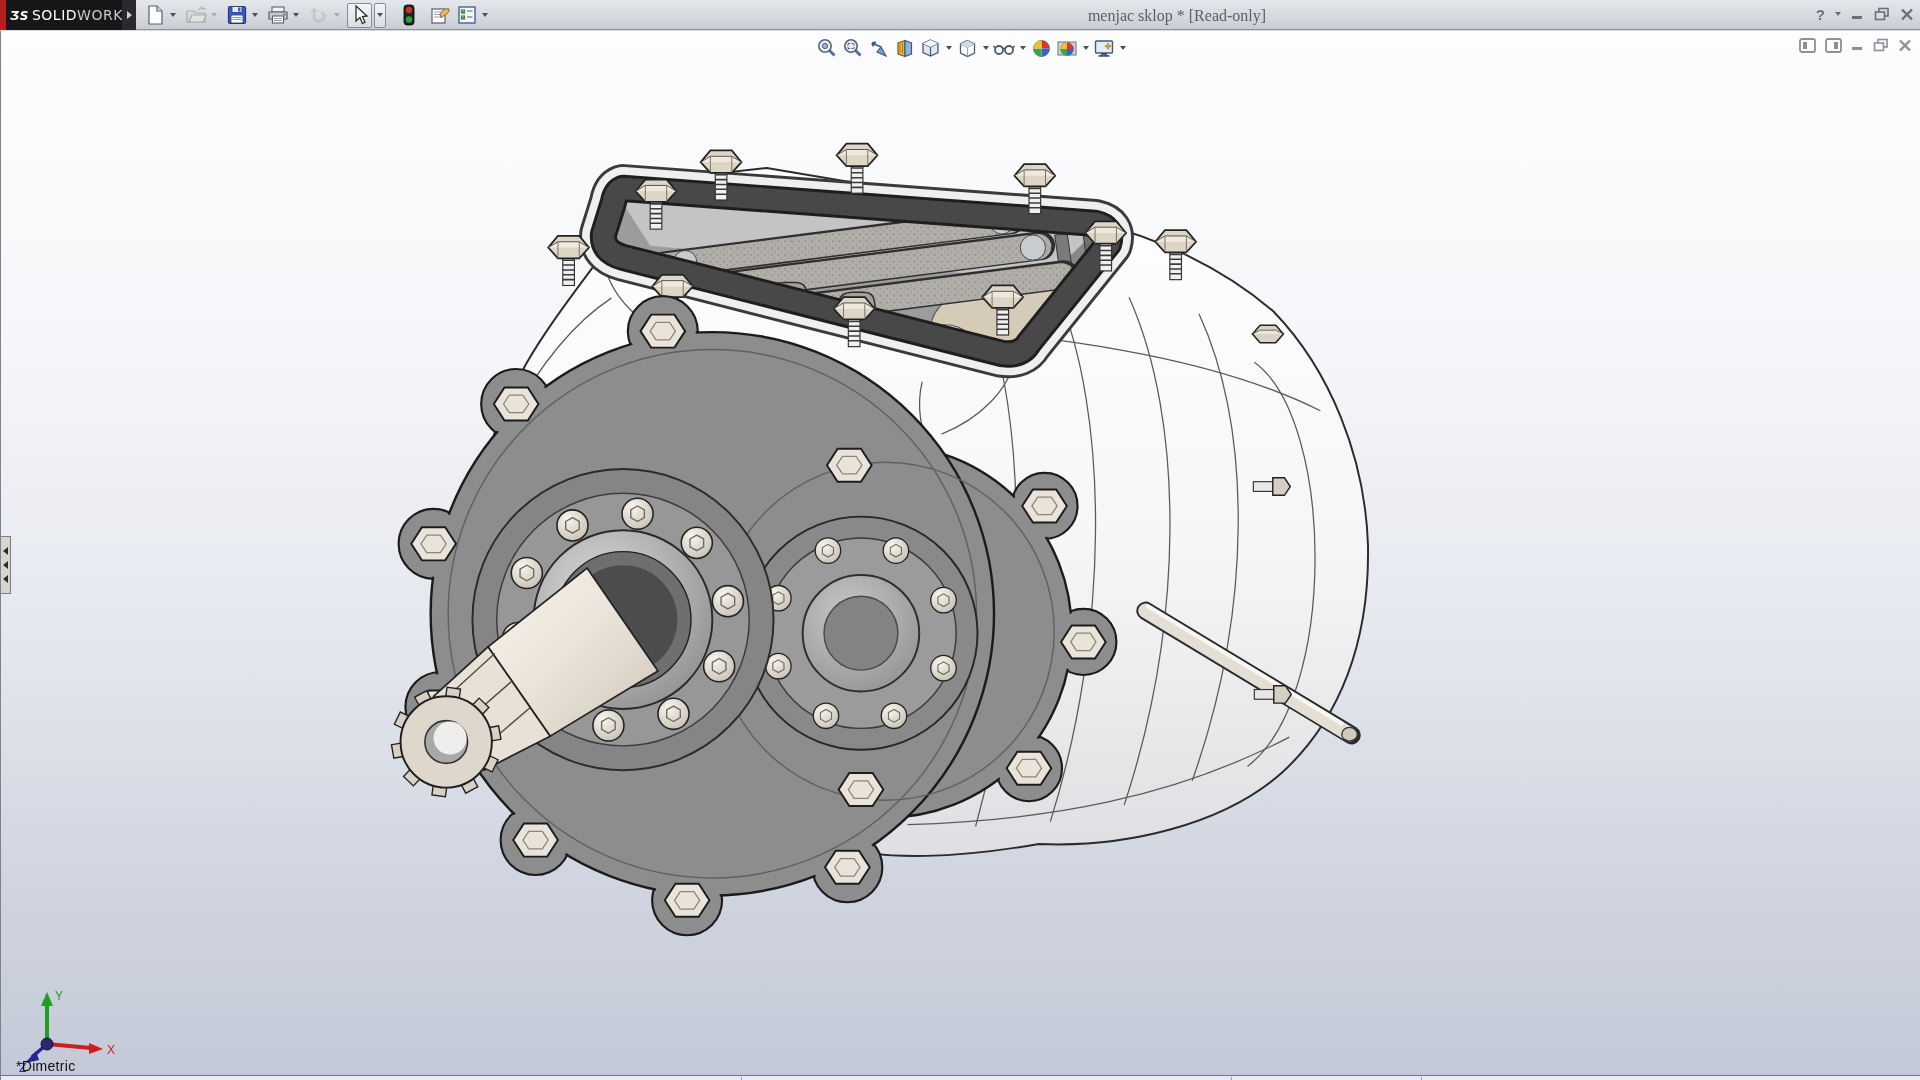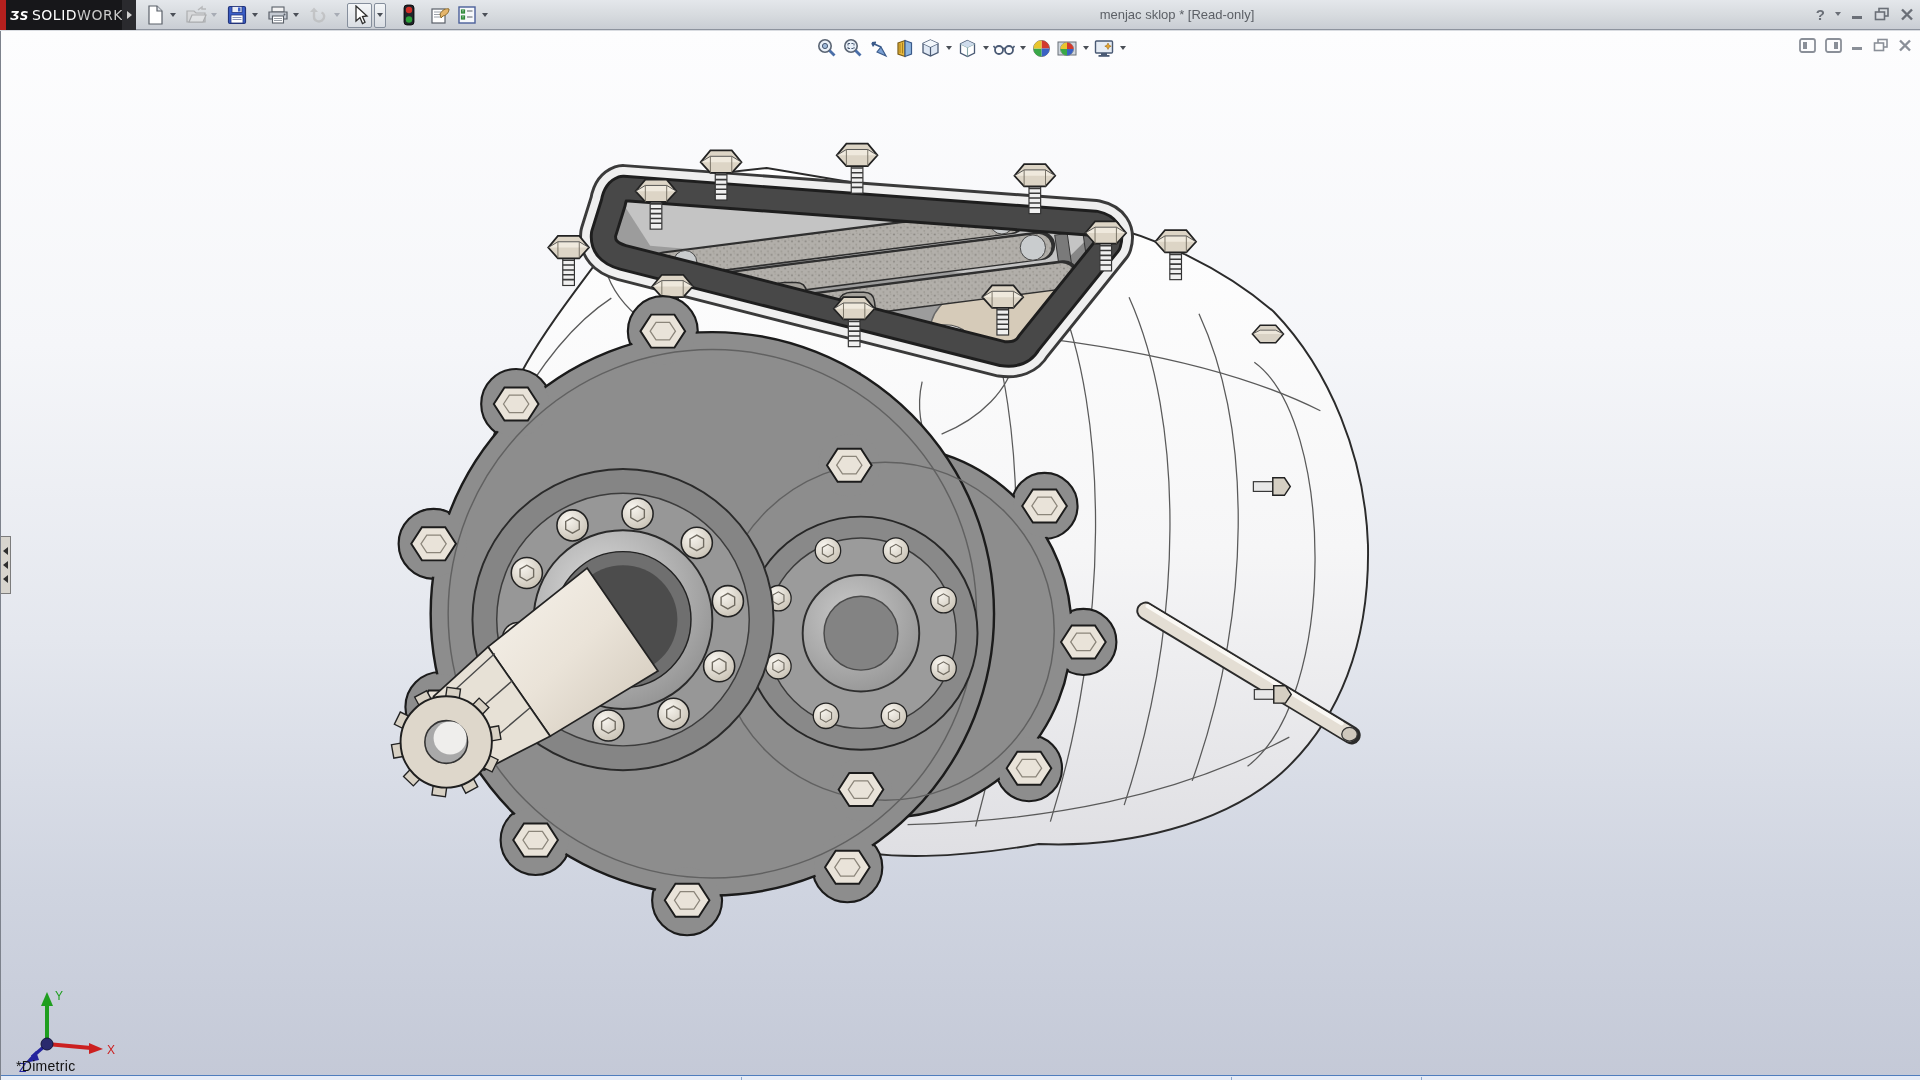--- a/index.html
+++ b/index.html
@@ -28,21 +28,21 @@
   .tb-btn { width:25px; height:25px; display:flex; align-items:center; justify-content:center; }
   .tb-dd { width:12px; height:25px; display:flex; align-items:center; justify-content:center; margin-right:4px;}
   .dd { width:0; height:0; border-left:3.5px solid transparent; border-right:3.5px solid transparent;
     border-top:4px solid #4a4f57; }
   .dd.dis { border-top-color:#a7acb5; }
   .pressed { border:1px solid #858e9c; border-radius:2px;
     background:linear-gradient(180deg,#f4f6f8,#d9dde3); }
   .disabled { opacity:0.55; filter:grayscale(1); }
 
   .win-title { position:absolute; left:1177px; top:7px; transform:translateX(-50%);
-    font-size:13px; color:#5c6066; white-space:nowrap; }
+    font-size:16px; color:#5c6066; white-space:nowrap;font-family:Liberation Serif, serif; }
 
   .titlebar-controls { position:absolute; right:6px; top:3px; display:flex;
     align-items:center; gap:10px; }
   .tb-ctrl { display:flex; align-items:center; justify-content:center; height:22px; }
   .help-q { font-size:15px; font-weight:bold; color:#6a6f77; }
 
   
   .viewport { position:absolute; top:31px; left:0; width:1920px; height:1049px;
     background:linear-gradient(180deg,#fdfdfe 0%,#f5f6f9 30%,#e4e7ee 58%,#cfd4e0 82%,#c4c9d7 100%);
     border-left:1px solid #7d828c; }

